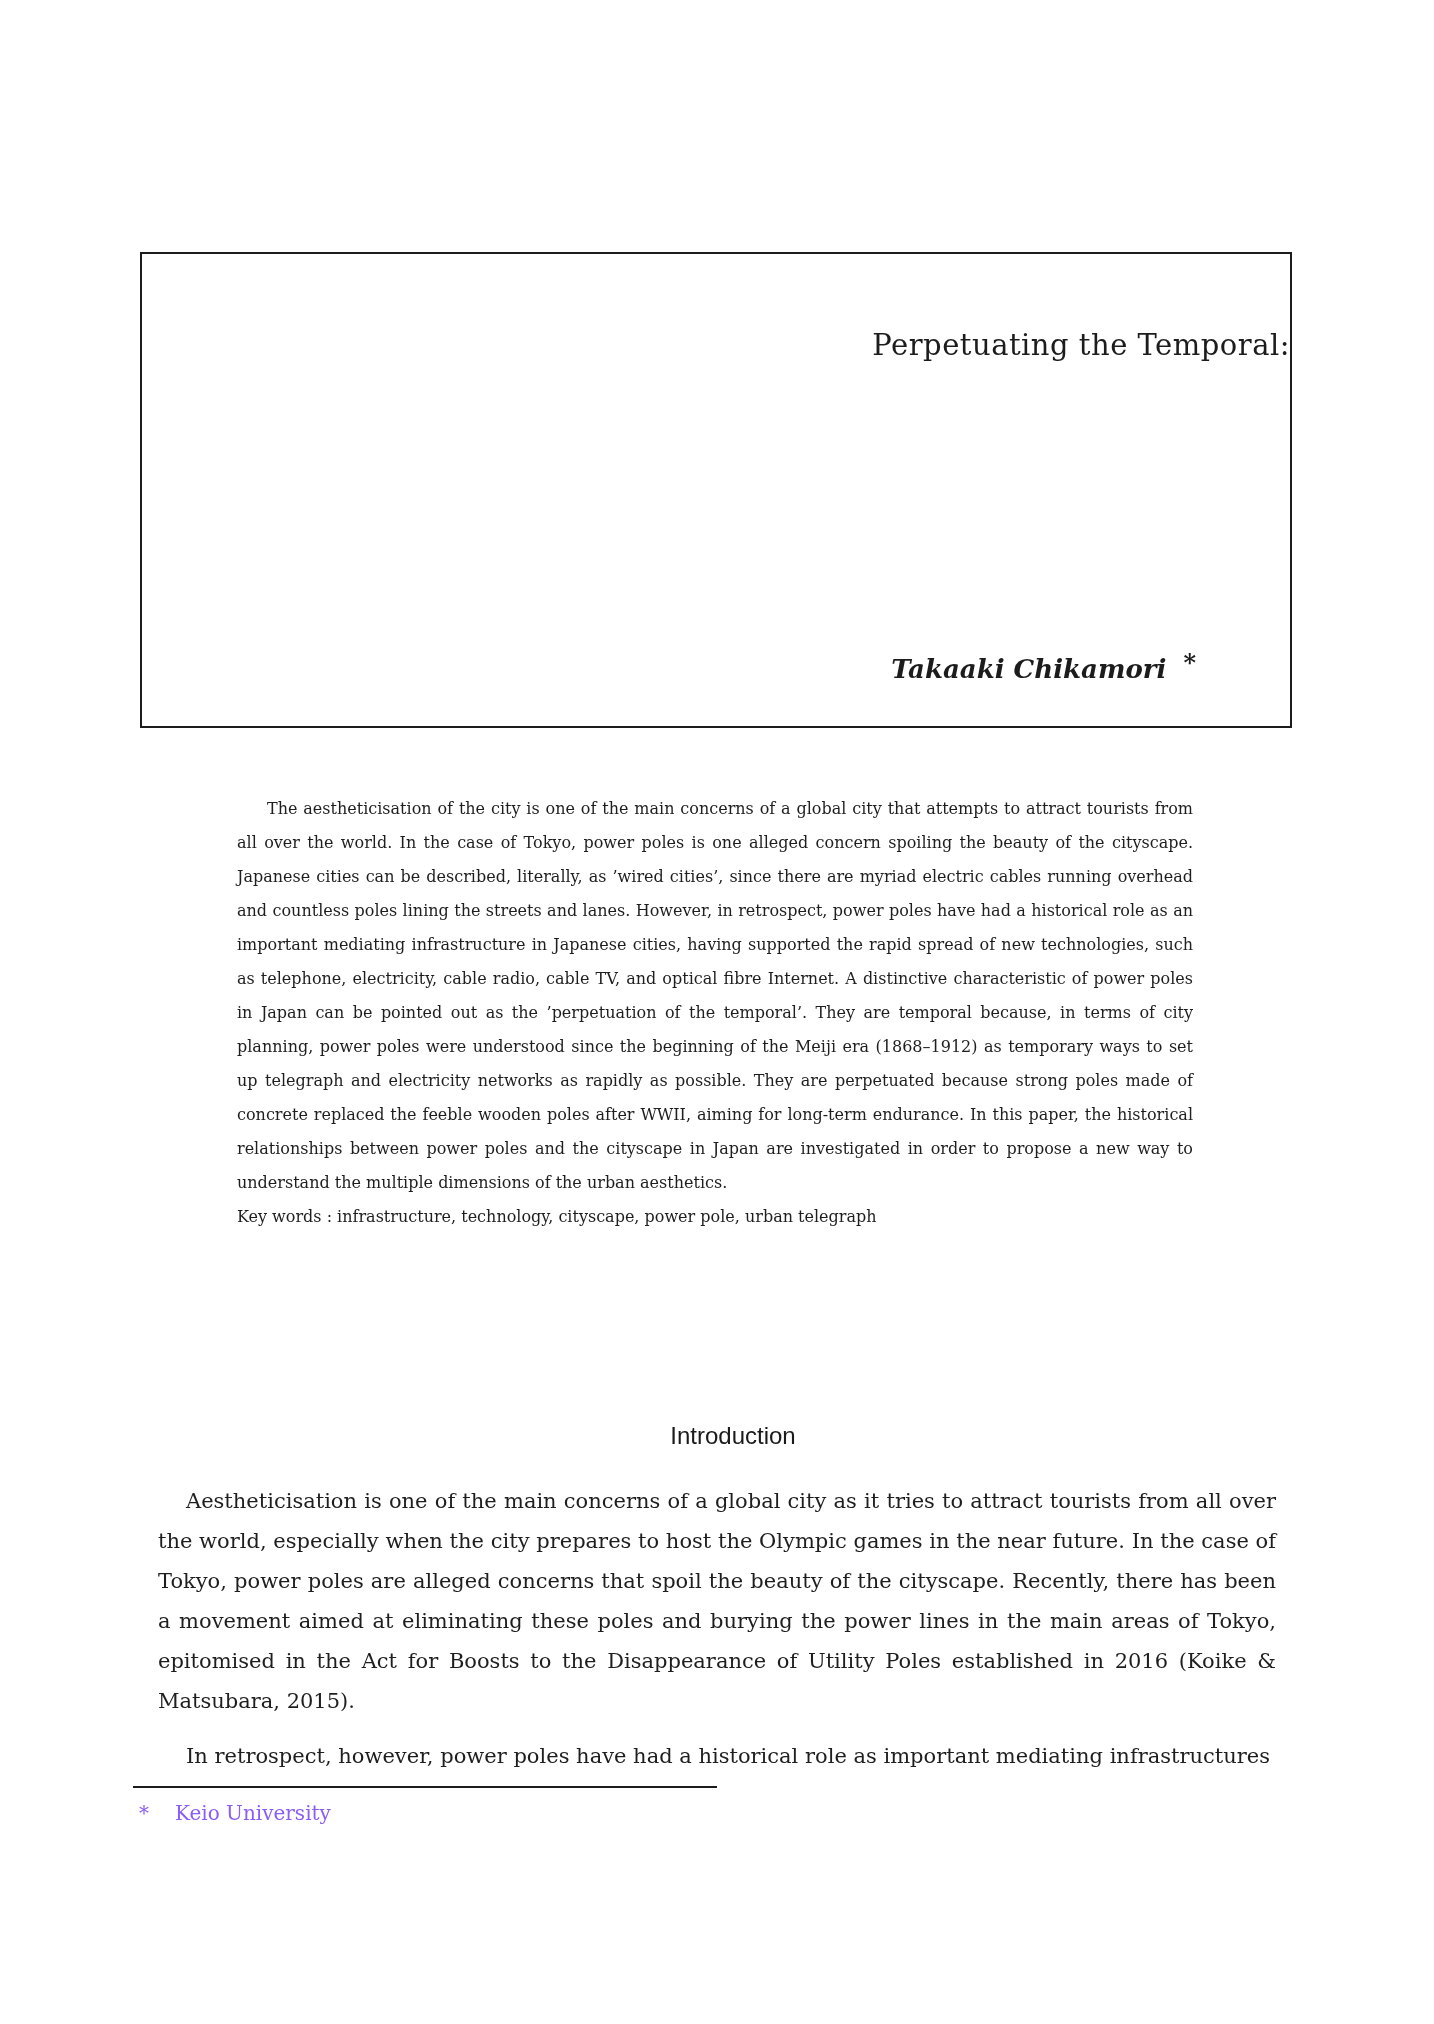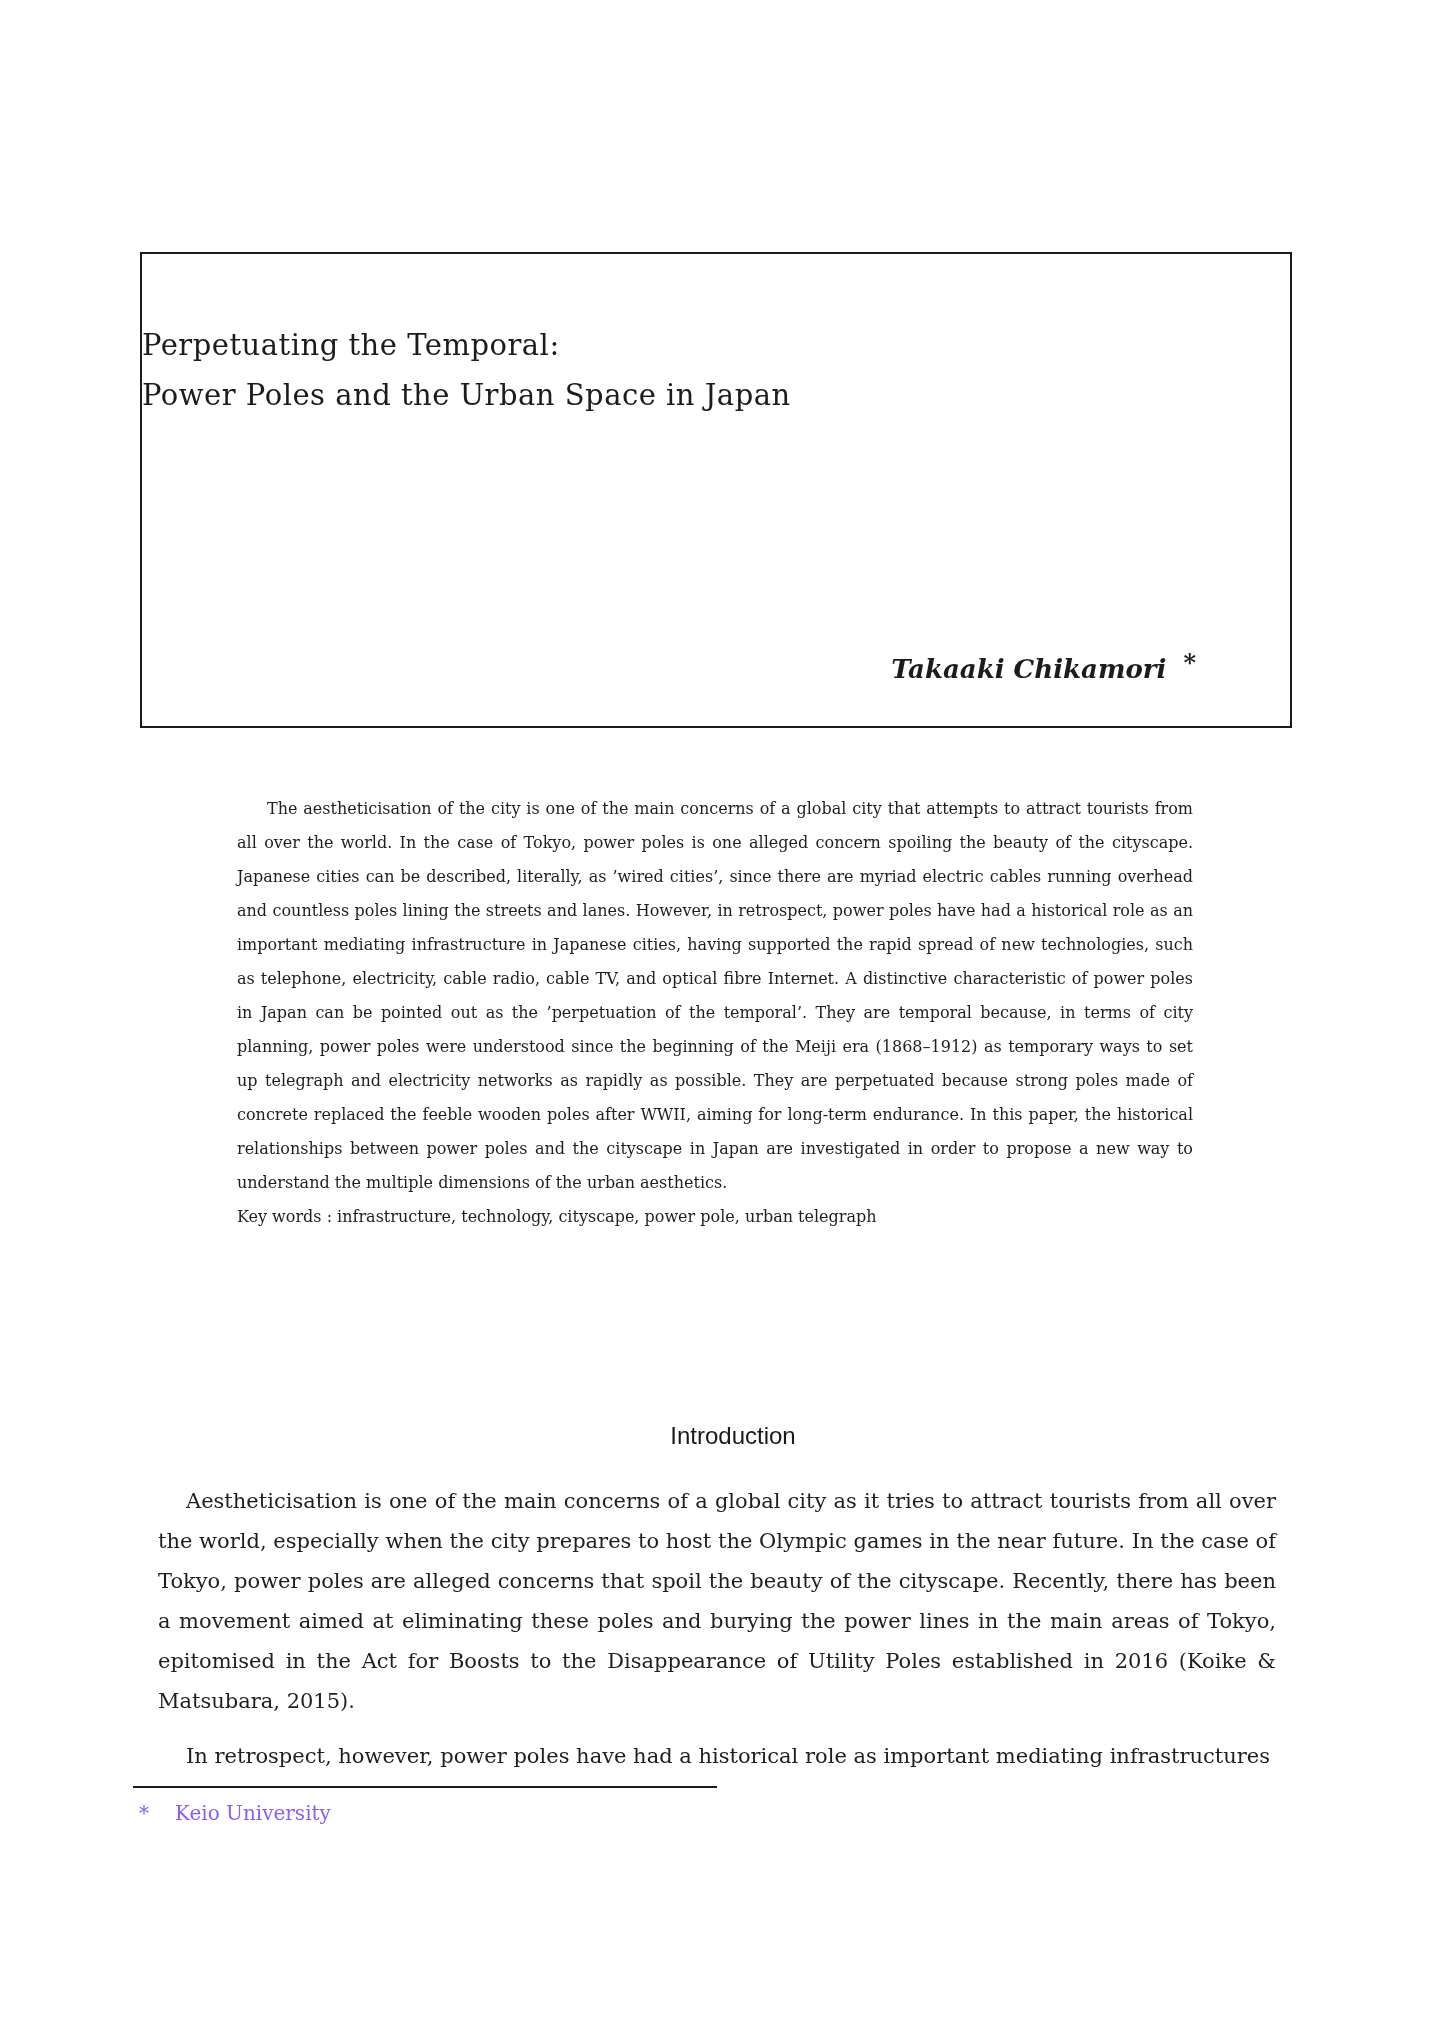--- a/index.html
+++ b/index.html
@@ -21,21 +21,21 @@
     left: 140px;
     top: 252px;
     width: 1152px;
     height: 476px;
     border: 2px solid #1c1c1c;
     background: #ffffff;
   }
   .paper-title {
     margin: 0;
     padding-top: 66px;
-    text-align: left;
+    text-align: right;
     font-weight: normal;
     font-size: 29px;
     line-height: 50px;
     color: #1c1c1c;
     letter-spacing: 0.5px;
   }
   .title-line { display: block; }
   .author-line {
     position: absolute;
     right: 94px;
@@ -126,21 +126,20 @@
   .footnote-text { margin-left: 26px; }
 </style>
 </head>
 <body>
 
 <div class="page">
 
   <div class="title-box">
     <h1 class="paper-title">
       <span class="title-line">Perpetuating the Temporal:</span>
-      <span class="title-line">Power Poles and the Urban Space in Japan</span>
     </h1>
     <div class="author-line">
       <span class="author-name">Takaaki Chikamori</span>
       <span class="author-mark">*</span>
     </div>
   </div>
 
   <div class="abstract">
     <p class="abstract-text">The aestheticisation of the city is one of the main concerns of a global city that attempts to attract tourists from all over the world. In the case of Tokyo, power poles is one alleged concern spoiling the beauty of the cityscape. Japanese cities can be described, literally, as ’wired cities’, since there are myriad electric cables running overhead and countless poles lining the streets and lanes. However, in retrospect, power poles have had a historical role as an important mediating infrastructure in Japanese cities, having supported the rapid spread of new technologies, such as telephone, electricity, cable radio, cable TV, and optical fibre Internet. A distinctive characteristic of power poles in Japan can be pointed out as the ’perpetuation of the temporal’. They are temporal because, in terms of city planning, power poles were understood since the beginning of the Meiji era (1868–1912) as temporary ways to set up telegraph and electricity networks as rapidly as possible. They are perpetuated because strong poles made of concrete replaced the feeble wooden poles after WWII, aiming for long-term endurance. In this paper, the historical relationships between power poles and the cityscape in Japan are investigated in order to propose a new way to understand the multiple dimensions of the urban aesthetics.</p>
     <p class="keywords-line">Key words : infrastructure, technology, cityscape, power pole, urban telegraph</p>

